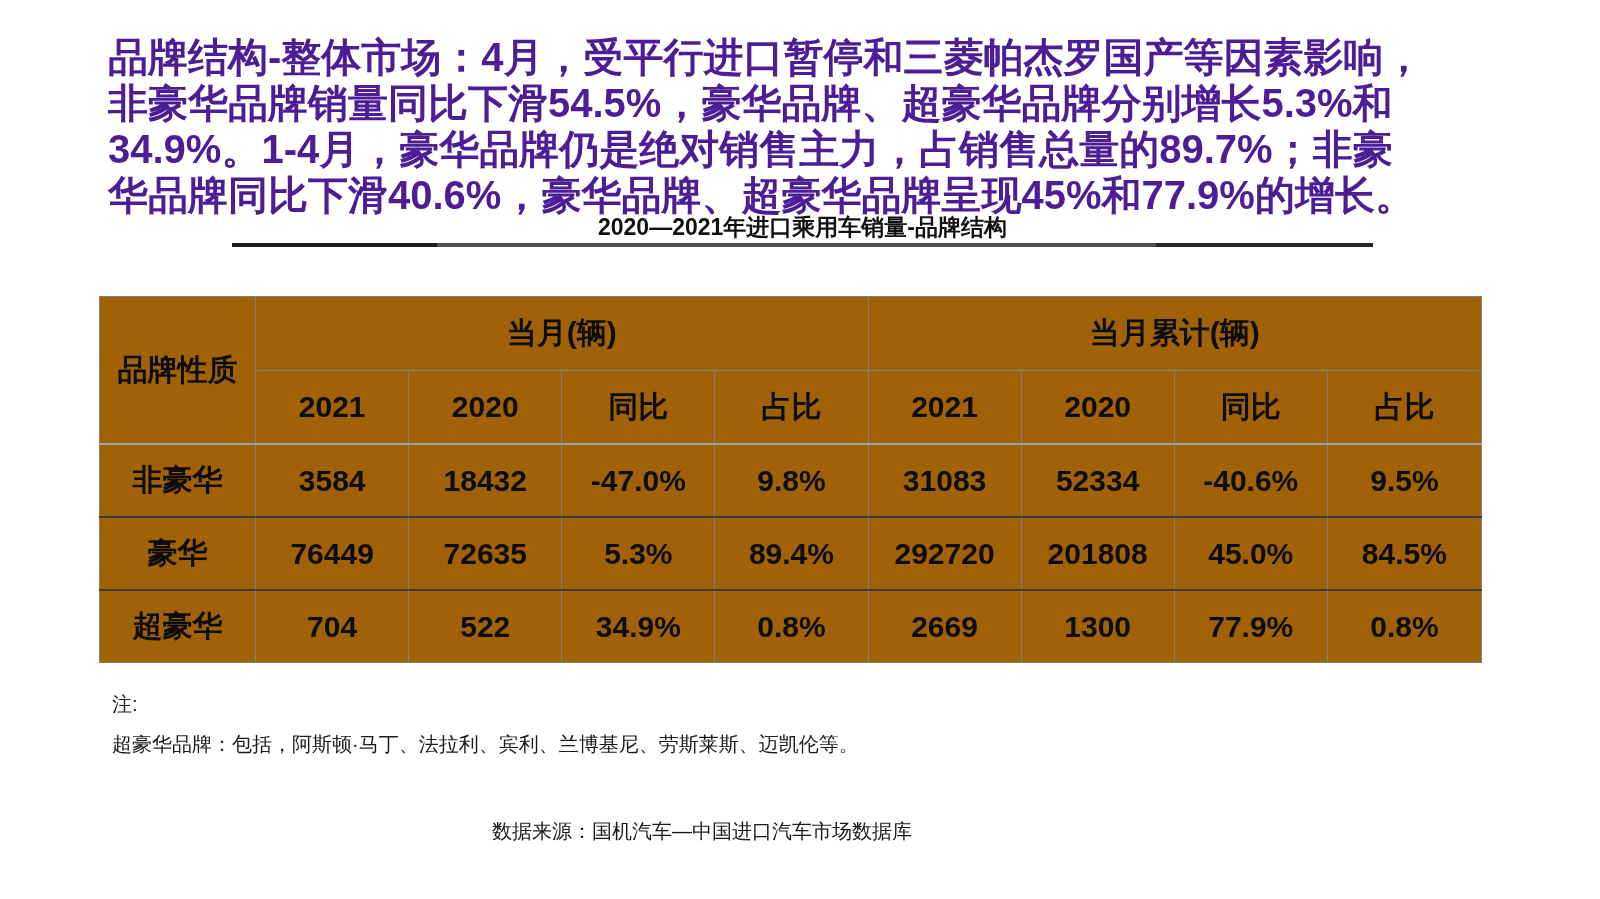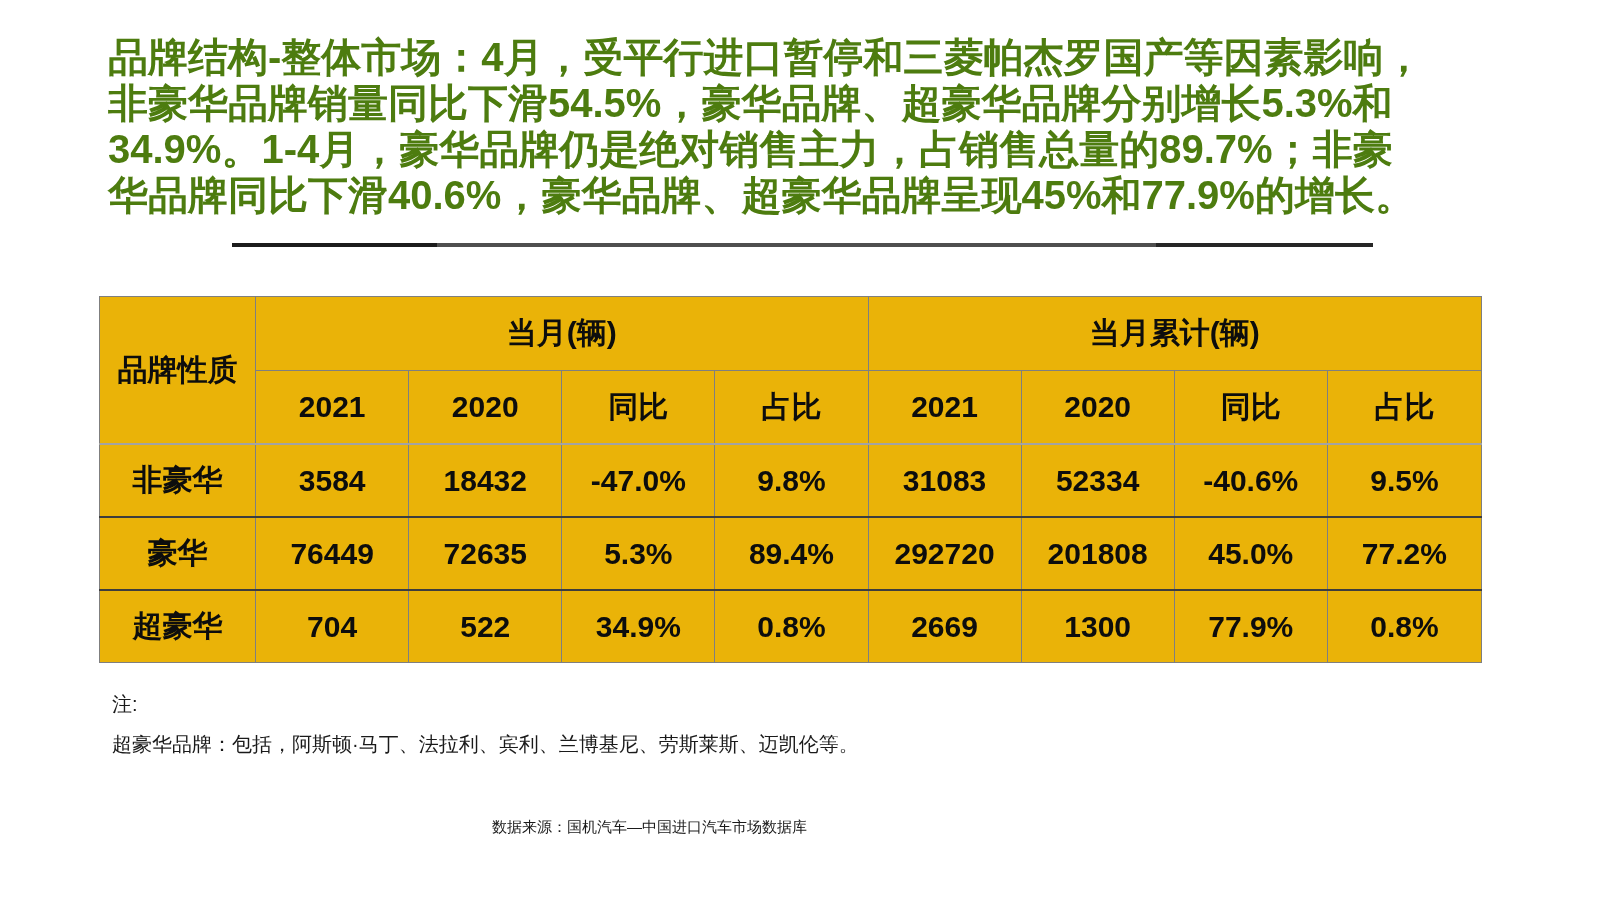--- a/index.html
+++ b/index.html
@@ -20,21 +20,21 @@
   .title {
     position: absolute;
     left: 108px;
     top: 34px;
     width: 1400px;
   }
   .title-line {
     font-size: 40px;
     line-height: 46px;
     font-weight: bold;
-    color: #4d7c0f;
+    color: #4c1d95;
     white-space: nowrap;
   }
 
   
   .subtitle {
     position: absolute;
     left: 232px;
     top: 212px;
     width: 1141px;
     text-align: center;
@@ -65,21 +65,21 @@
     table-layout: fixed;
   }
   .data-table th, .data-table td {
     border: 1px solid #7f7f7f;
     text-align: center;
     vertical-align: middle;
     font-weight: bold;
     color: #0d0d0d;
     font-size: 30px;
     padding: 0;
-    background: #eab308;
+    background: #a16207;
     overflow: hidden;
     margin-top: 28px;
   }
   .data-table thead tr.group-row th { height: 73px; }
   .data-table thead tr.col-row th { height: 72px; }
   .data-table tbody tr td { height: 71px; }
   .data-table tbody tr.first-body-row td { border-top: 2px solid #a3a3a3; }
   .data-table tbody tr.body-row td { border-top: 2px solid #3d3d3d; }
 
   
@@ -95,37 +95,38 @@
     line-height: 40px;
     white-space: nowrap;
     font-weight: normal;
   }
 
   
   .source {
     position: absolute;
     left: 492px;
     top: 818px;
-    font-size: 15px;
+    font-size: 20px;
     color: #1a1a1a;
     white-space: nowrap;
   }
 </style>
 </head>
 <body>
 
 <div class="canvas">
 
   <div class="title">
     <div class="title-line">品牌结构-整体市场：4月，受平行进口暂停和三菱帕杰罗国产等因素影响，</div>
     <div class="title-line">非豪华品牌销量同比下滑54.5%，豪华品牌、超豪华品牌分别增长5.3%和</div>
     <div class="title-line">34.9%。1-4月，豪华品牌仍是绝对销售主力，占销售总量的89.7%；非豪</div>
     <div class="title-line">华品牌同比下滑40.6%，豪华品牌、超豪华品牌呈现45%和77.9%的增长。</div>
   </div>
 
+  <div class="subtitle">2020—2021年进口乘用车销量-品牌结构</div>
   <div class="divider"></div>
 
   <table class="data-table">
     <colgroup>
       <col style="width:156px">
       <col style="width:153px">
         <col style="width:153px">
         <col style="width:153px">
         <col style="width:153px">
       <col style="width:153px">
@@ -164,21 +165,21 @@
       </tr>
       <tr class="body-row">
         <td>豪华</td>
         <td>76449</td>
         <td>72635</td>
         <td>5.3%</td>
         <td>89.4%</td>
         <td>292720</td>
         <td>201808</td>
         <td>45.0%</td>
-        <td>77.2%</td>
+        <td>84.5%</td>
       </tr>
       <tr class="body-row">
         <td>超豪华</td>
         <td>704</td>
         <td>522</td>
         <td>34.9%</td>
         <td>0.8%</td>
         <td>2669</td>
         <td>1300</td>
         <td>77.9%</td>

